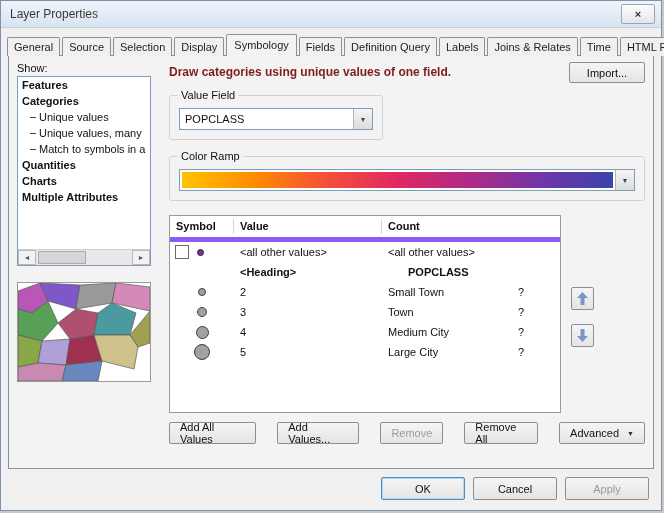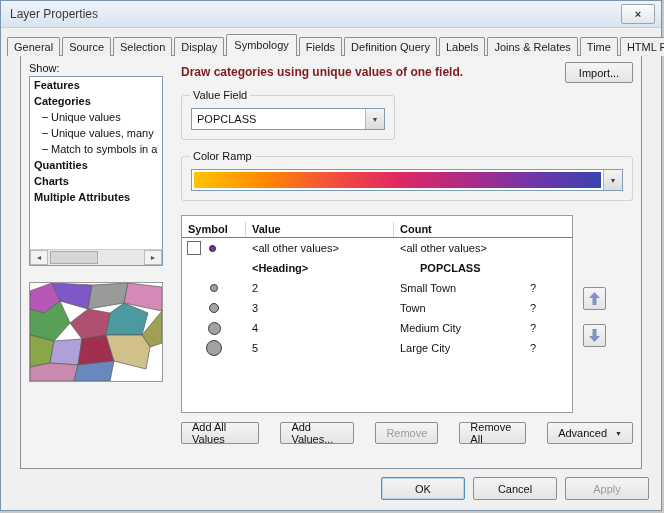--- a/index.html
+++ b/index.html
@@ -10,21 +10,21 @@
     background:linear-gradient(#eff4fa,#d9e4f1);border-bottom:1px solid #c3cfdd;}
   .title{font-size:12px;color:#3a3a3a;flex:1;}
   .closebtn{width:32px;height:18px;display:flex;align-items:center;justify-content:center;
     background:linear-gradient(#fdfdfd,#e3e6ea);border:1px solid #97a5b5;border-radius:2px;cursor:default;}
   .closebtn span{font-size:11px;font-weight:bold;color:#333;line-height:1;}
   
   .tabs{display:flex;align-items:flex-end;padding:5px 0 0 6px;position:relative;z-index:2;height:22px;}
   .tab{font-size:11px;color:#222;background:#f0f0f0;border:1px solid #8a8f98;border-bottom:none;
     border-radius:2px 2px 0 0;padding:3px 6px;margin-right:2px;position:relative;top:1px;white-space:nowrap;}
   .tab.active{background:#f3f3f3;padding:4px 7px 5px;top:1px;z-index:3;font-weight:normal;}
-  .tabpage{position:relative;margin:0 19px;border:1px solid #8a8f98;background:#f3f3f3;height:414px;
+  .tabpage{position:relative;margin:0 7px;border:1px solid #8a8f98;background:#f3f3f3;height:414px;
     box-sizing:border-box;display:flex;padding:6px 8px 12px;z-index:1;}
   
   .leftcol{width:142px;flex:0 0 142px;}
   .showlabel{font-size:11px;color:#111;margin:0 0 2px 0;}
   .listbox{width:134px;height:190px;background:#fff;border:1px solid #7f9db9;box-sizing:border-box;
     position:relative;overflow:hidden;}
   .li{font-size:11px;line-height:16px;padding-left:4px;white-space:nowrap;color:#111;cursor:default;}
   .li.top{font-weight:bold;}
   .li.sub{padding-left:12px;display:flex;align-items:center;}
   .treedash{display:inline-block;width:6px;height:0;border-top:1px solid #444;margin-right:3px;}
@@ -35,35 +35,35 @@
   .scrtrack{flex:1;position:relative;}
   .scrthumb{position:absolute;left:2px;top:1px;bottom:1px;width:46px;background:#d6d6d6;border:1px solid #ababab;}
   .mapbox{margin-top:16px;width:134px;height:100px;border:1px solid #9a9a9a;background:#fff;box-sizing:border-box;overflow:hidden;}
   
   .rightcol{flex:1;padding-left:10px;display:flex;flex-direction:column;}
   .headrow{display:flex;align-items:flex-start;}
   .desc{flex:1;font-size:12px;font-weight:bold;color:#7f1d1d;padding-top:3px;}
   .btn{font-size:11px;color:#111;background:linear-gradient(#f5f5f5,#e4e4e4);border:1px solid #8e8e8e;
     border-radius:2px;display:inline-flex;align-items:center;justify-content:center;box-sizing:border-box;cursor:default;}
   .btn.disabled{color:#9b9b9b;text-align:right;}
-  .importbtn{width:68px;height:21px;}
+  .importbtn{width:76px;height:21px;}
   .groups{display:flex;gap:16px;margin-top:12px;flex-direction:column;}
   .group{border:1px solid #d2d2d2;border-radius:3px;position:relative;padding:12px 9px 9px;box-sizing:border-box;background:#f3f3f3;}
   .grouplabel{position:absolute;top:-7px;left:8px;background:#f3f3f3;padding:0 3px;font-size:11px;color:#111;}
   .g-value{width:214px;}
   .g-ramp{flex:1;}
   .combo{display:flex;height:22px;border:1px solid #7f9db9;background:#fff;box-sizing:border-box;align-items:stretch;}
   .combo-val{flex:1;font-size:11px;color:#111;display:flex;align-items:center;padding-left:5px;overflow:hidden;}
   .combo-arrow{width:18px;border-left:1px solid #b5b5b5;background:linear-gradient(#f4f4f4,#dcdcdc);
     display:flex;align-items:center;justify-content:center;font-size:7px;color:#444;}
   .rampswatch{flex:1;margin:2px;background:linear-gradient(90deg,#ffc400,#ff8a00,#f4503a,#e02862,#b02a86,#7036a8,#3a44ae);}
   
   .tablerow{display:flex;margin-top:14px;align-items:flex-start;}
   .symtable{width:392px;height:198px;background:#fff;border:1px solid #9a9a9a;box-sizing:border-box;overflow:hidden;}
-  .th{display:flex;height:21px;border-bottom:1px solid #8b5cf6;align-items:flex-end;}
+  .th{display:flex;height:21px;border-bottom:5px solid #8b5cf6;align-items:center;}
   .th > div{font-size:11px;font-weight:bold;color:#111;padding-left:6px;box-sizing:border-box;border-right:1px solid #d6d6d6;height:15px;line-height:15px;}
   .th > div:last-child{border-right:none;}
   .c0{width:64px;} .c1{width:148px;} .c2{width:130px;} .c3{width:48px;}
   .tr{display:flex;height:20px;align-items:center;font-size:11px;color:#111;}
   .tr > div{padding-left:6px;box-sizing:border-box;overflow:hidden;white-space:nowrap;}
   .tr .sym{display:flex;align-items:center;justify-content:center;padding-left:0;}
   .tr.hdrrow .c1, .tr.hdrrow .c2{font-weight:bold;}
   .tr.hdrrow .c2{padding-left:26px;}
   .chk{width:12px;height:12px;background:#fff;border:1px solid #6a6a6a;margin-right:8px;flex:0 0 auto;}
   .dot{border-radius:50%;box-sizing:border-box;border:1px solid #3d3d3d;background:#a2a2a2;flex:0 0 auto;}

